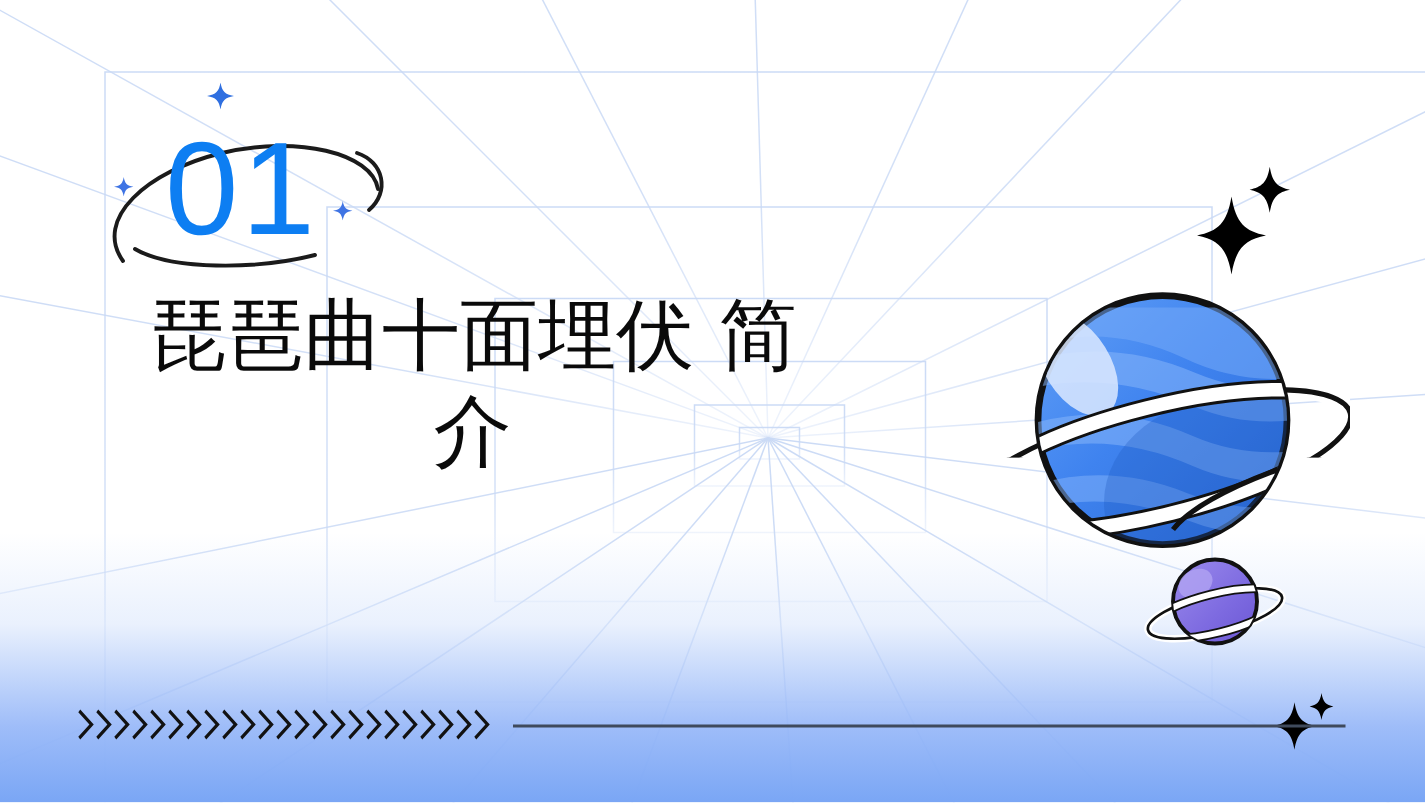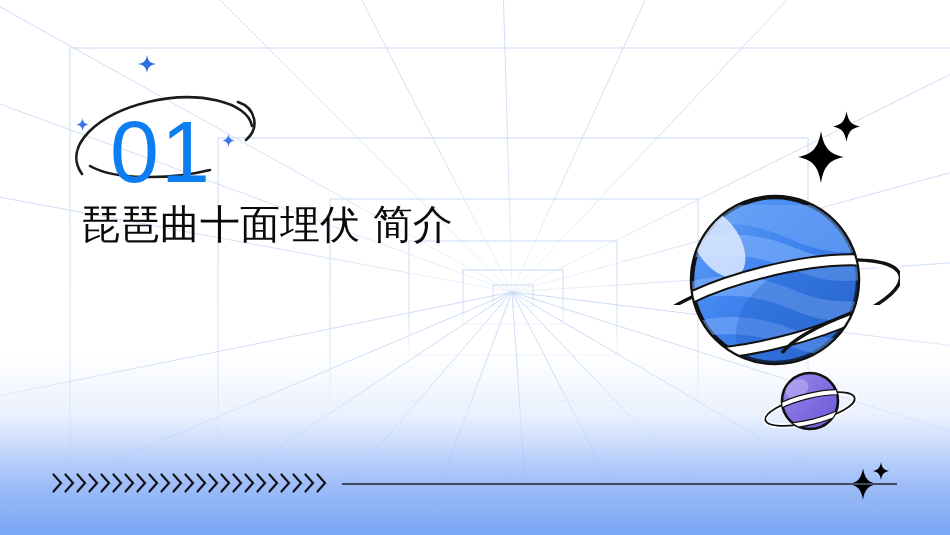--- a/index.html
+++ b/index.html
@@ -58,36 +58,36 @@
   #number-text {
     position: absolute;
     left: 30px;
     top: 0px;
     font-size: 88px;
     line-height: 96px;
     font-weight: 400;
     color: #0d7ef2;
     letter-spacing: 2px;
     font-family: "Liberation Sans", "DejaVu Sans", sans-serif;
-    margin-top: 26px;
   }
 
   
   #title {
     position: absolute;
     left: 80px;
     top: 192px;
     width: 470px;
-    font-size: 40px;
+    font-size: 52px;
     line-height: 64px;
     font-weight: 400;
     color: #0a0a0a;
     font-family: "DejaVu Sans", "Liberation Sans", sans-serif;
     white-space: normal;
     word-break: break-all;
+    text-align: center;
   }
 
   
   #planet-large { position: absolute; left: 640px; top: 185px; }
   #planet-small { position: absolute; left: 755px; top: 365px; }
 
   
   .sparkle { position: absolute; }
   #sparkle-blue-1 { left: 138px; top: 55px; }
   #sparkle-blue-2 { left: 76px; top: 118px; }

